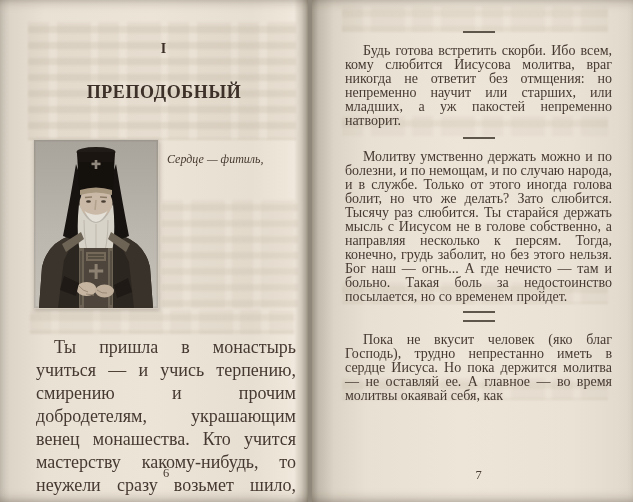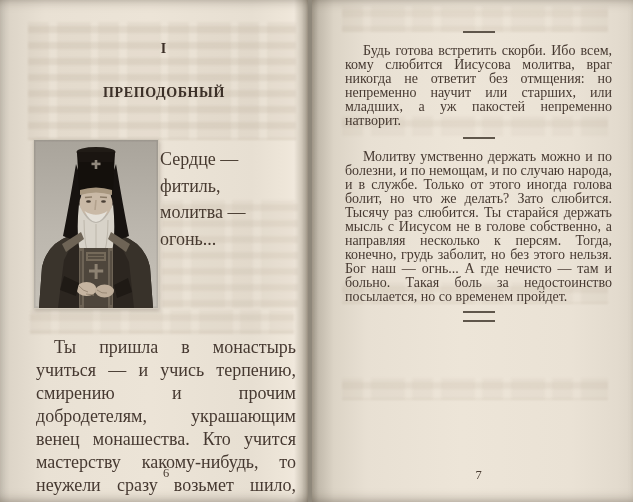--- a/index.html
+++ b/index.html
@@ -27,32 +27,32 @@
       repeating-linear-gradient(90deg, rgba(150,130,105,.14) 0 21px, rgba(150,130,105,0) 21px 29px, rgba(150,130,105,.14) 29px 63px, rgba(150,130,105,0) 63px 70px),
       repeating-linear-gradient(180deg, rgba(150,130,105,0) 0 4px, rgba(150,130,105,.22) 4px 11px, rgba(150,130,105,0) 11px 16px);
   }
   .txt{position:absolute;z-index:2;}
   .chapter-num{
     left:26px;top:41px;width:276px;text-align:center;
     font-weight:bold;font-size:14px;letter-spacing:1px;color:#3c3028;
   }
   .chapter-title{
     left:26px;top:83px;width:276px;text-align:center;
-    font-weight:bold;font-size:14px;line-height:19px;letter-spacing:.6px;color:#3c3028;
+    font-weight:bold;font-size:18px;line-height:19px;letter-spacing:.6px;color:#3c3028;
   }
   .chapter-title span{display:block;}
   .portrait{
     position:absolute;z-index:2;left:33px;top:139px;width:124px;height:168px;
     border:1px solid #d3cbbd;box-shadow:1px 2px 4px rgba(70,60,45,.25);
     background:#b5b0a8;
   }
   .portrait svg{display:block;}
   .caption{
-    left:160px;top:146px;width:142px;
-    font-size:18px;line-height:26.5px;color:#473a30;
+    left:167px;top:146px;width:142px;
+    font-style:italic;font-size:12px;line-height:26.5px;color:#473a30;
   }
   .caption span{display:block;}
   .body-text{
     margin:0;text-align:justify;font-size:18px;line-height:23px;
     text-indent:18px;color:#463931;
   }
   .left-body{left:36px;top:336px;width:260px;}
   .page-num{
     text-align:center;font-size:12.5px;color:#473a30;
   }
@@ -142,39 +142,39 @@
 
         <path d="M30,136 L45,143 L42,156 L26,150 Z" fill="#1f1a15"></path>
         <path d="M94,138 L80,145 L83,158 L98,152 Z" fill="#1f1a15"></path>
 
         <rect x="0" y="0" width="124" height="168" fill="none" stroke="rgba(60,50,40,.25)" stroke-width="3" opacity=".4"></rect>
       </svg>
     </div>
 
     <div class="txt caption">
       <span>Сердце — фитиль,</span>
-      <span>молитва — огонь...</span>
     </div>
 
     <p class="txt body-text left-body">Ты пришла в монастырь учиться — и учись терпению, смирению и прочим добродетелям, украшающим венец монашества. Кто учится мастерству какому-нибудь, то неужели сразу возьмет шило, дратвы или там топор, кисть и сделает тотчас сапог, шкаф, картину? Если этого не может быть в действительности, то как же ты хочешь сразу научиться науке наук — она учит небесному ангельскому жительству.</p>
 
     <div class="txt page-num page-num-left">6</div>
   </div>
 
   <div class="page page-right">
     <div class="bleed" style="left:30px;top:6px;width:266px;height:26px;opacity:.4;"></div>
     <div class="bleed" style="left:30px;top:116px;width:266px;height:20px;opacity:.4;"></div>
     <div class="bleed" style="left:30px;top:282px;width:266px;height:22px;opacity:.4;"></div>
     <div class="bleed" style="left:30px;top:378px;width:266px;height:22px;opacity:.4;"></div>
 
     <div class="rp-col">
       <div class="divider d1"></div>
       <p class="body-text">Будь готова встретить скорби. Ибо всем, кому слюбится Иисусова молитва, враг никогда не ответит без отмщения: но непременно научит или старших, или младших, а уж пакостей непременно натворит.</p>
       <div class="divider d2"></div>
       <p class="body-text">Молитву умственно держать можно и по болезни, и по немощам, и по случаю народа, и в службе. Только от этого иногда голова болит, но что же делать? Зато слюбится. Тысячу раз слюбится. Ты старайся держать мысль с Иисусом не в голове собственно, а направляя несколько к персям. Тогда, конечно, грудь заболит, но без этого нельзя. Бог наш — огнь... А где нечисто — там и больно. Такая боль за недостоинство посылается, но со временем пройдет.</p>
       <div class="divider d3"></div>
       <div class="divider d4"></div>
+      <p class="body-text">Пока не вкусит человек (яко благ Господь), трудно непрестанно иметь в сердце Иисуса. Но пока держится молитва — не оставляй ее. А главное — во время молитвы окаявай себя, как</p>
     </div>
 
     <div class="page-num page-num-right">7</div>
   </div>
 
 </div>
 
 </body></html>

